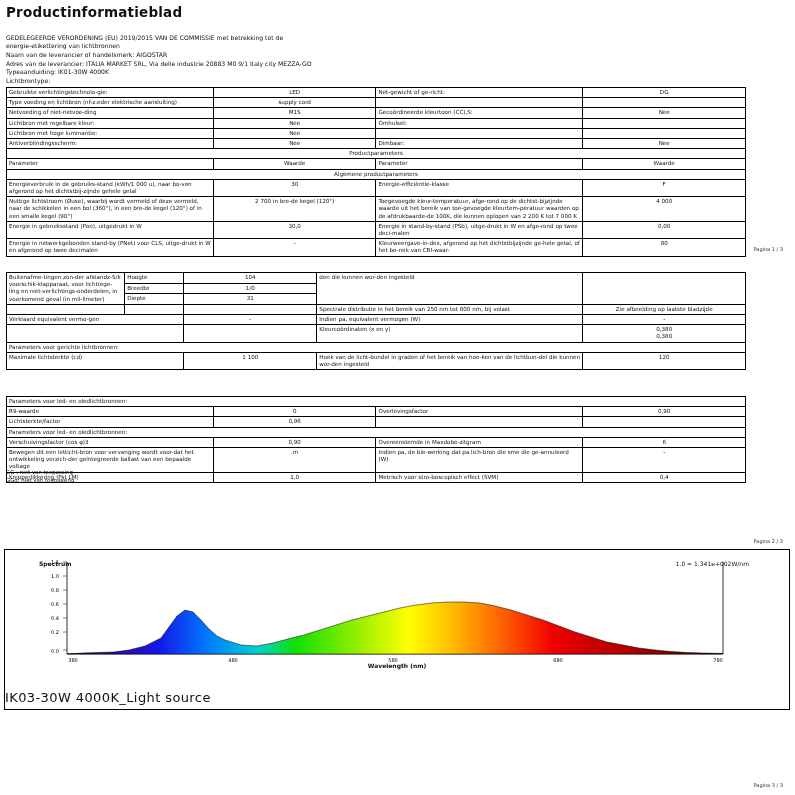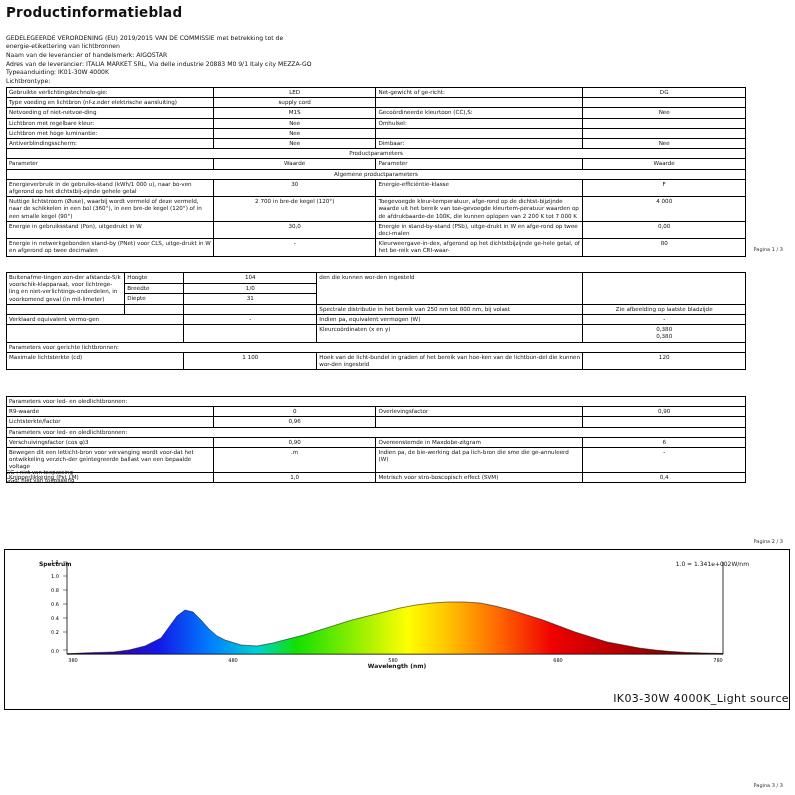--- a/index.html
+++ b/index.html
@@ -43,22 +43,22 @@
   .sheet3{position:absolute;left:6px;top:396px;width:740px;}
   .notes{position:absolute;left:6px;top:468px;font-size:5.4px;line-height:8px;}
 
   
   .figbox{
     position:absolute;left:4px;top:549px;width:786px;height:161px;
     border:1px solid #000;background:#fff;box-sizing:border-box;
   }
   .figinner{position:absolute;left:28px;top:8px;width:700px;height:108px;}
   .figcaption{
-    position:absolute;left:0;bottom:4px;width:100%;text-align:right;
-    font-size:11px;letter-spacing:.4px;
+    position:absolute;left:0;bottom:4px;width:100%;text-align:left;
+    font-size:13px;letter-spacing:.4px;
   }
   .figtitle{position:absolute;left:34px;top:10px;font-size:6px;font-weight:bold;}
   .fignote{position:absolute;right:40px;top:10px;font-size:6px;}
   .xlab{position:absolute;left:0;top:118px;width:100%;text-align:center;font-size:6px;font-weight:bold;}
 
   .pfoot{position:absolute;right:12px;font-size:5px;color:#333;}
 </style>
 </head>
 <body>
 

